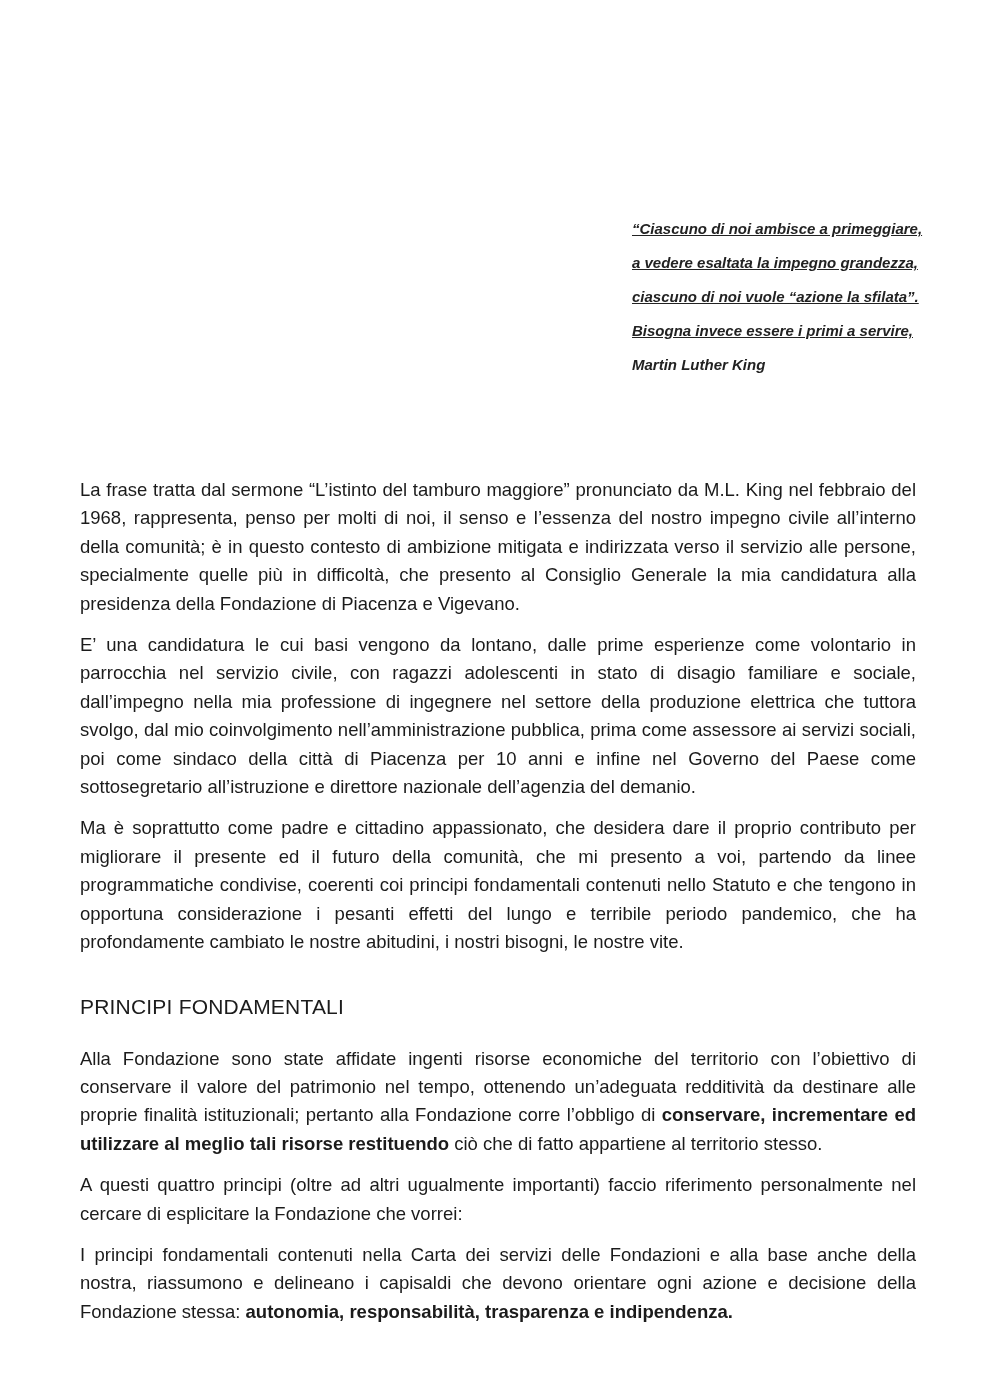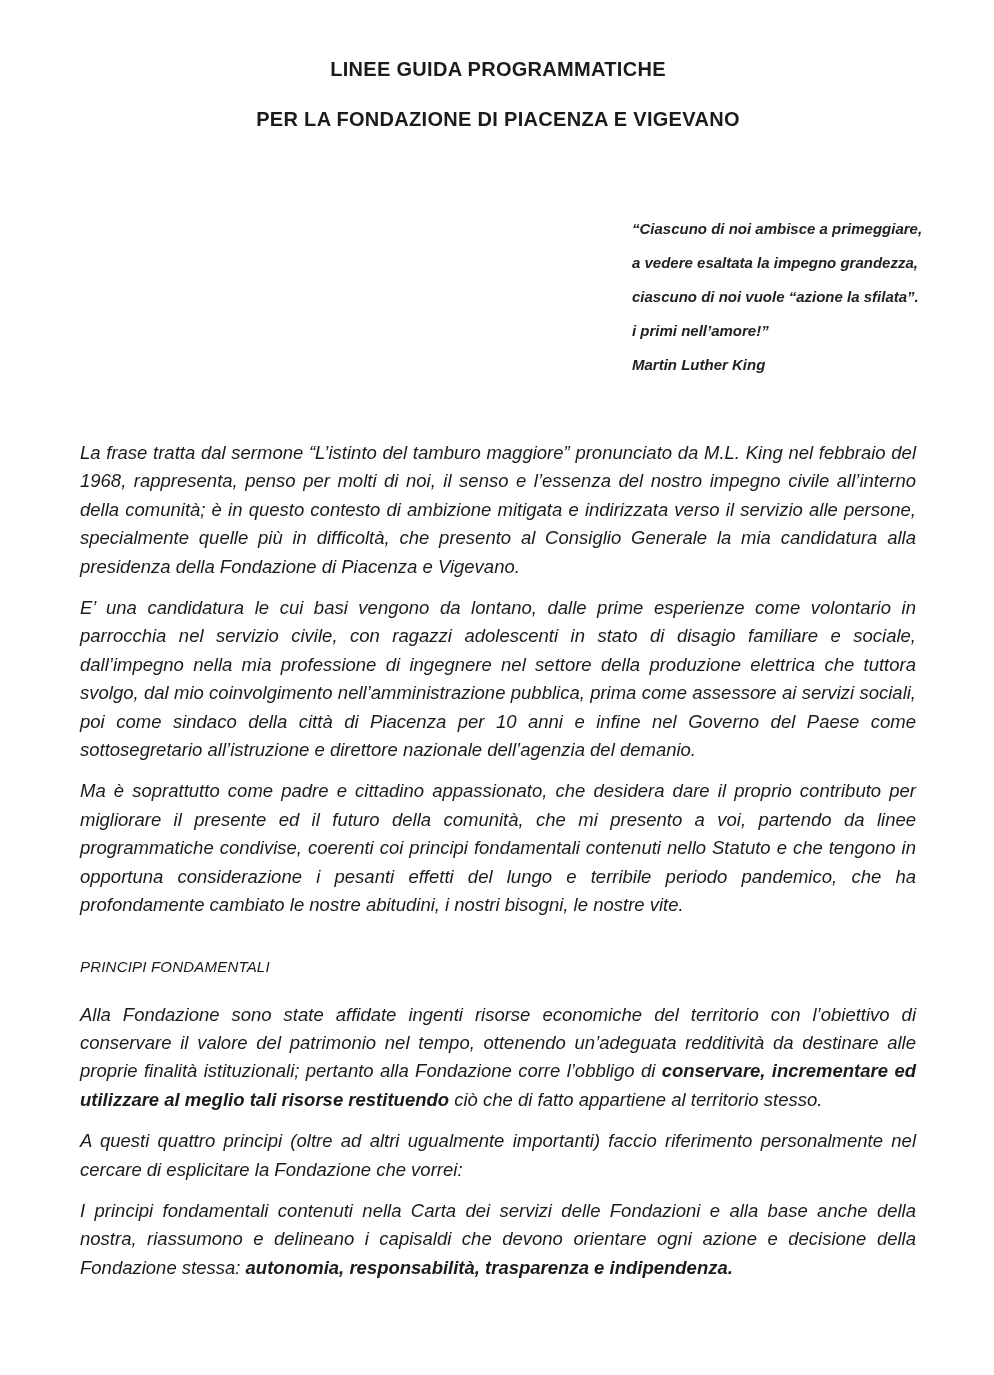--- a/index.html
+++ b/index.html
@@ -44,67 +44,63 @@
     left: 632px;
     width: 300px;
     font-weight: bold;
     font-style: italic;
     font-size: 15px;
     color: #222222;
   }
   .quote-line {
     line-height: 34px;
     white-space: nowrap;
+    text-decoration: underline;
   }
   .quote-attribution {
     line-height: 34px;
     text-align: left;
     padding-right: 32px;
     white-space: nowrap;
   }
 
   
   .body-block {
     position: absolute;
-    top: 439px;
+    top: 476px;
     left: 80px;
     width: 836px;
-    font-style: italic;
   }
   .body-para {
     font-size: 18.5px;
     line-height: 28.4px;
     text-align: justify;
     margin: 0 0 13px 0;
   }
   .body-para .bold {
     font-weight: bold;
   }
   .section-heading {
-    font-size: 15px;
+    font-size: 21px;
     font-weight: normal;
     letter-spacing: 0.2px;
     margin: 38px 0 26px 0;
   }
 </style>
 </head>
 <body>
 
 <div class="page">
 
-  <div class="title-block">
-    <div class="doc-title">LINEE GUIDA PROGRAMMATICHE</div>
-    <div class="doc-title">PER LA FONDAZIONE DI PIACENZA E VIGEVANO</div>
-  </div>
 
   <div class="quote-block">
     <div class="quote-line">“Ciascuno di noi ambisce a primeggiare,</div>
     <div class="quote-line">a vedere esaltata la impegno grandezza,</div>
     <div class="quote-line">ciascuno di noi vuole “azione la sfilata”.</div>
-    <div class="quote-line">i primi nell’amore!”</div>
+    <div class="quote-line">Bisogna invece essere i primi a servire,</div>
     <div class="quote-attribution">Martin Luther King</div>
   </div>
 
   <div class="body-block">
 
     <p class="body-para">La frase tratta dal sermone “L’istinto del tamburo maggiore” pronunciato da M.L. King nel febbraio del 1968, rappresenta, penso per molti di noi, il senso e l’essenza del nostro impegno civile all’interno della comunità; è in questo contesto di ambizione mitigata e indirizzata verso il servizio alle persone, specialmente quelle più in difficoltà, che presento al Consiglio Generale la mia candidatura alla presidenza della Fondazione di Piacenza e Vigevano.</p>
 
     <p class="body-para">E’ una candidatura le cui basi vengono da lontano, dalle prime esperienze come volontario in parrocchia nel servizio civile, con ragazzi adolescenti in stato di disagio familiare e sociale, dall’impegno nella mia professione di ingegnere nel settore della produzione elettrica che tuttora svolgo, dal mio coinvolgimento nell’amministrazione pubblica, prima come assessore ai servizi sociali, poi come sindaco della città di Piacenza per 10 anni e infine nel Governo del Paese come sottosegretario all’istruzione e direttore nazionale dell’agenzia del demanio.</p>
 
     <p class="body-para">Ma è soprattutto come padre e cittadino appassionato, che desidera dare il proprio contributo per migliorare il presente ed il futuro della comunità, che mi presento a voi, partendo da linee programmatiche condivise, coerenti coi principi fondamentali contenuti nello Statuto e che tengono in opportuna considerazione i pesanti effetti del lungo e terribile periodo pandemico, che ha profondamente cambiato le nostre abitudini, i nostri bisogni, le nostre vite.</p>

